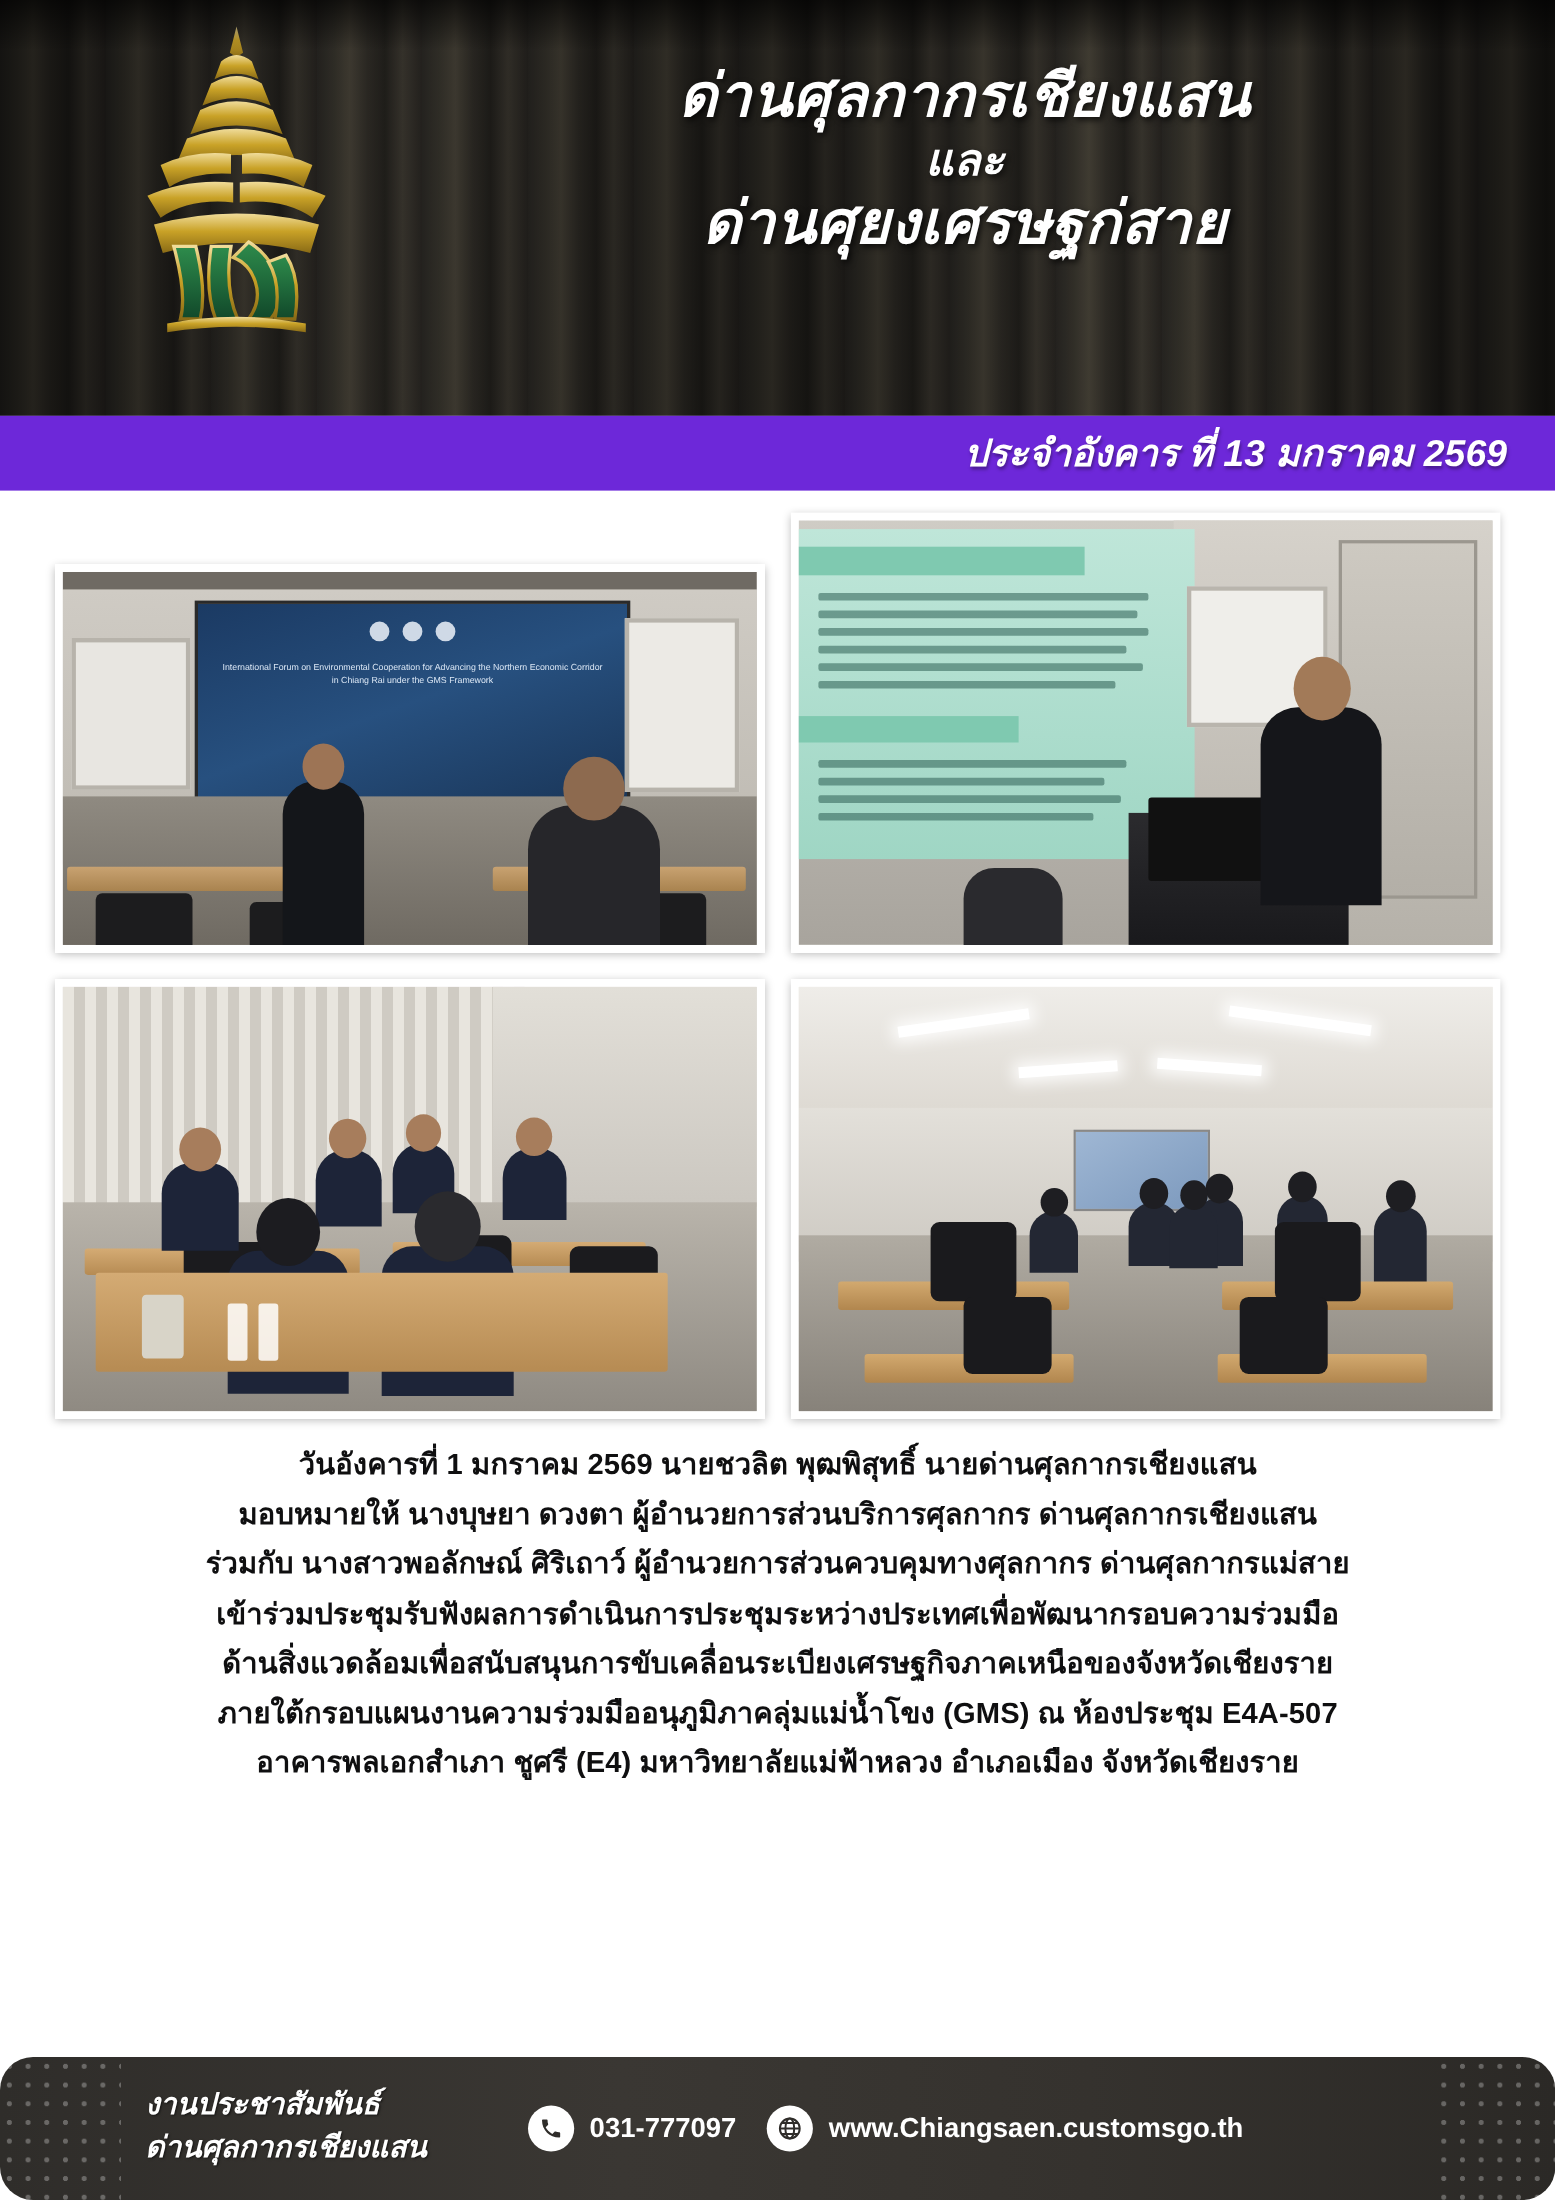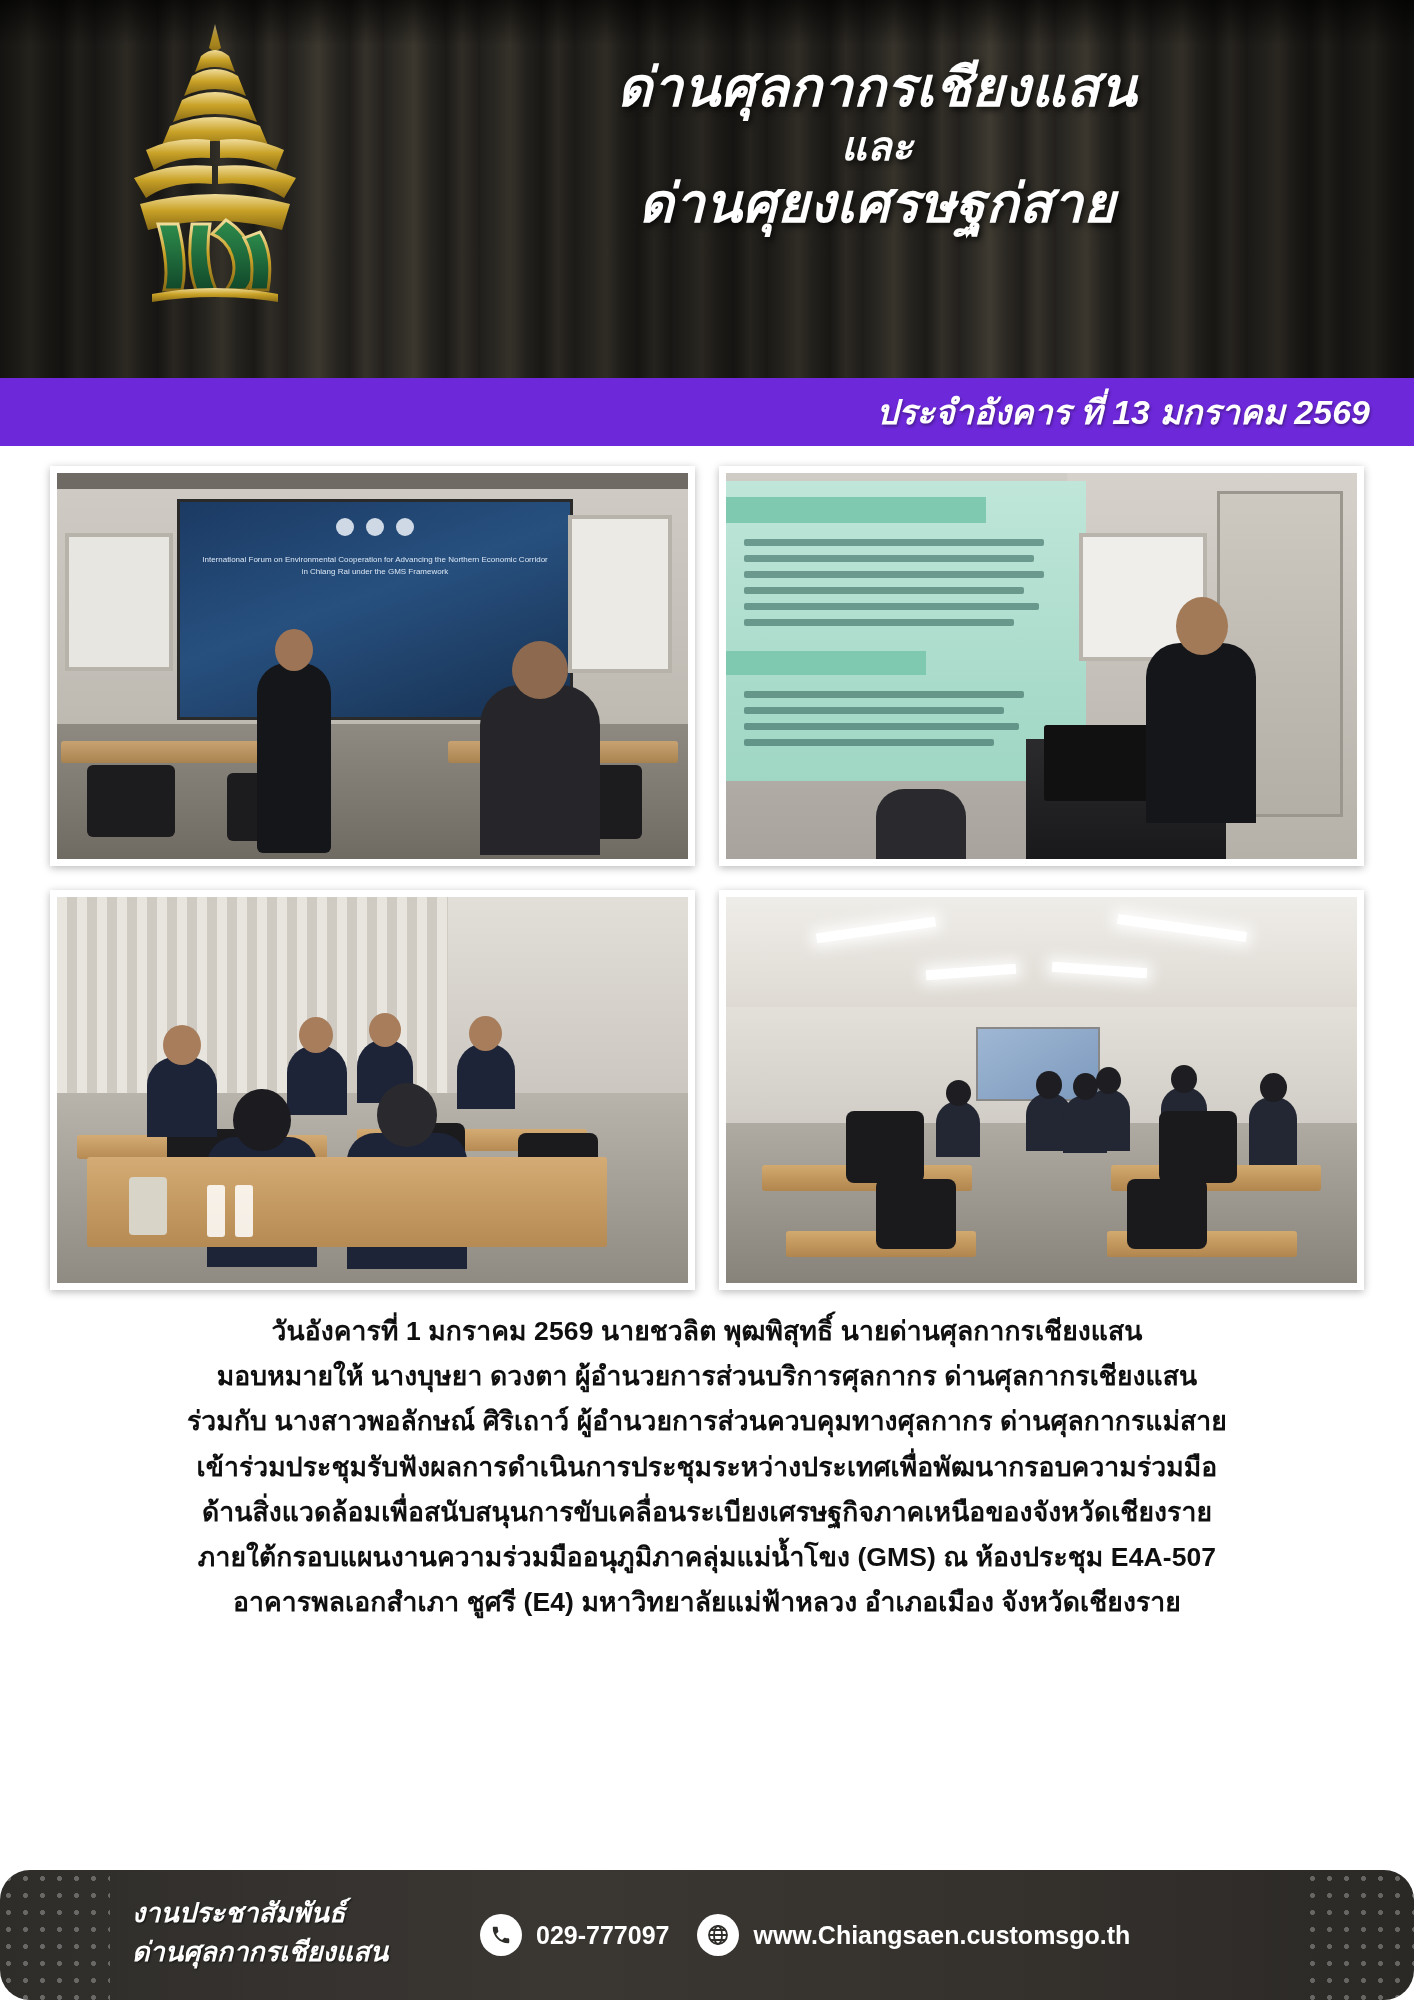--- a/index.html
+++ b/index.html
@@ -102,21 +102,21 @@
   .photo {
     position: relative;
     border: 7px solid #ffffff;
     box-sizing: border-box;
     box-shadow: 0 2px 8px rgba(0,0,0,0.28);
     overflow: hidden;
     background: #555;
   }
 
   
-  .p1 { background: linear-gradient(180deg, #b9b4ab 0%, #a9a49b 55%, #8d8880 100%); }
+  .p1 { background: linear-gradient(180deg, #b9b4ab 0%, #a9a49b 55%, #8d8880 100%); margin-top: 47px; }
   .p1 .ceiling {
     position: absolute; left:0; right:0; top:0; height: 16px;
     background: #6f6a63;
   }
   .p1 .wall {
     position: absolute; left: 0; right: 0; top: 16px; height: 250px;
     background: linear-gradient(180deg,#cfcbc4,#bdb9b1);
   }
   .p1 .screen {
     position: absolute; left: 120px; top: 26px; width: 390px; height: 215px;
@@ -582,21 +582,21 @@
     <div>ด่านศุลกากรเชียงแสน</div>
   </div>
 
   <div class="contacts">
     <div class="contact-item">
       <span class="circ">
         <svg width="22" height="22" viewBox="0 0 24 24" fill="#2f2d2a">
           <path d="M6.6 10.8c1.4 2.8 3.8 5.1 6.6 6.6l2.2-2.2c.3-.3.7-.4 1-.2 1.2.4 2.4.6 3.6.6.6 0 1 .4 1 1V20c0 .6-.4 1-1 1C10.6 21 3 13.4 3 4c0-.6.4-1 1-1h3.5c.6 0 1 .4 1 1 0 1.3.2 2.5.6 3.6.1.3 0 .7-.2 1l-2.3 2.2z"></path>
         </svg>
       </span>
-      <span class="label">029-777097</span>
+      <span class="label">031-777097</span>
     </div>
 
     <div class="contact-item">
       <span class="circ">
         <svg width="24" height="24" viewBox="0 0 24 24" fill="none" stroke="#2f2d2a" stroke-width="1.8">
           <circle cx="12" cy="12" r="9"></circle>
           <ellipse cx="12" cy="12" rx="4" ry="9"></ellipse>
           <line x1="3" y1="12" x2="21" y2="12"></line>
           <line x1="4.5" y1="7" x2="19.5" y2="7"></line>
           <line x1="4.5" y1="17" x2="19.5" y2="17"></line>

